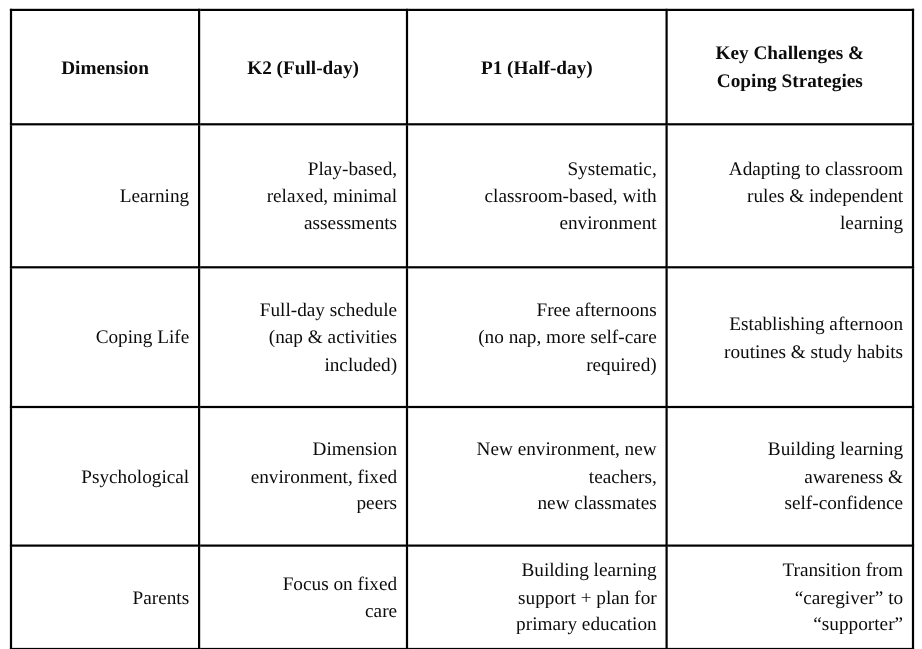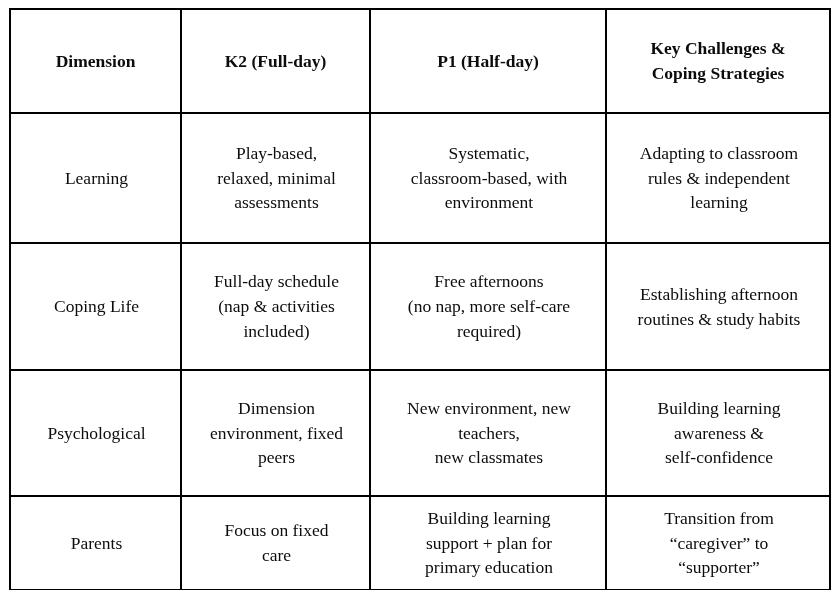--- a/index.html
+++ b/index.html
@@ -35,21 +35,21 @@
     overflow: hidden;
     background: #ffffff;
   }
   table.cmp th {
     font-weight: bold;
     text-align: center;
     padding: 4px 8px;
   }
   table.cmp td {
     font-weight: normal;
-    text-align: center;
+    text-align: right;
     padding: 4px 8px 4px 10px;
   }
   tr.r-header { height: 104px; }
   tr.r-learning { height: 130px; }
   tr.r-daily { height: 127px; }
   tr.r-psych { height: 126px; }
   tr.r-parents { height: 94px; }
   col.c-dim { width: 171px; }
   col.c-k2 { width: 189px; }
   col.c-p1 { width: 236px; }

